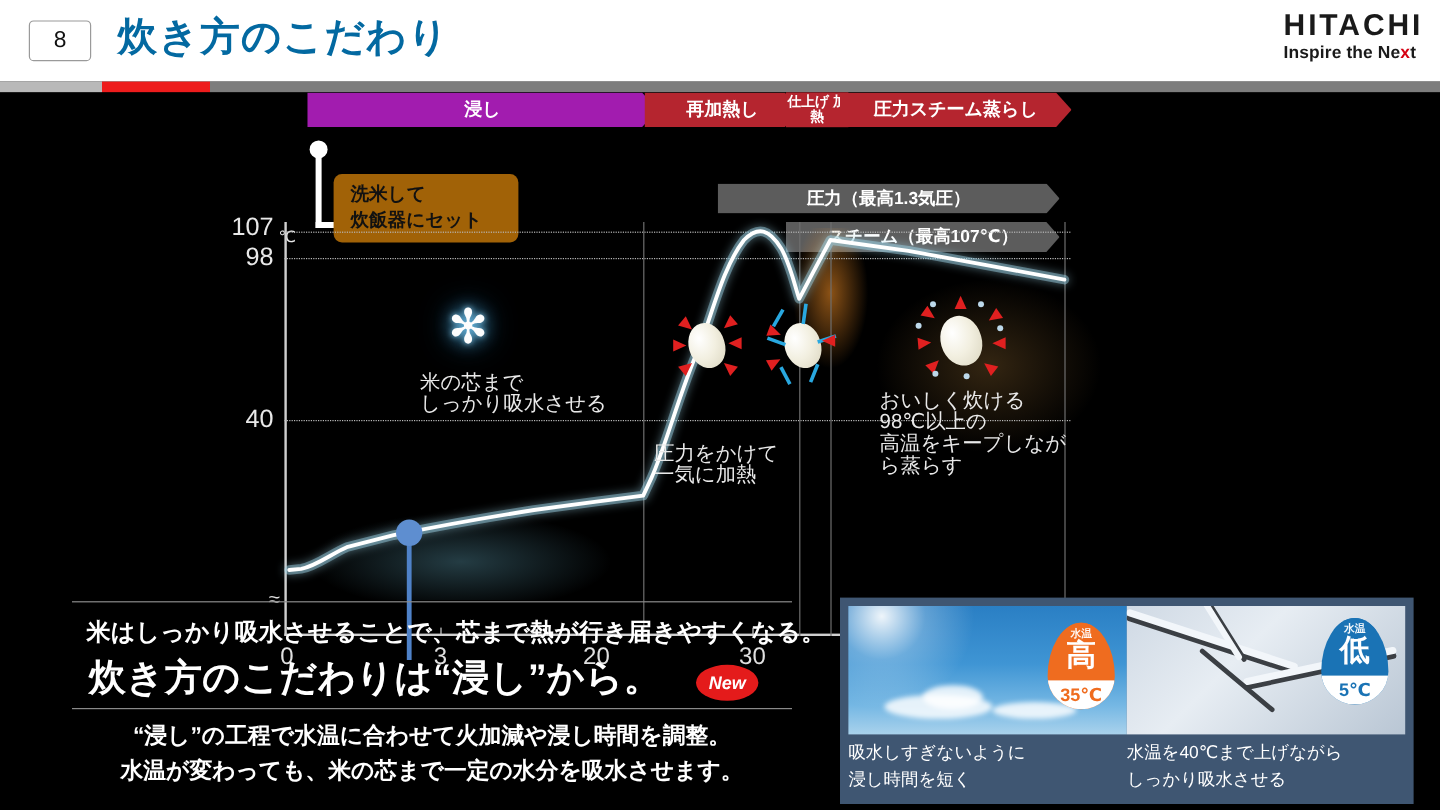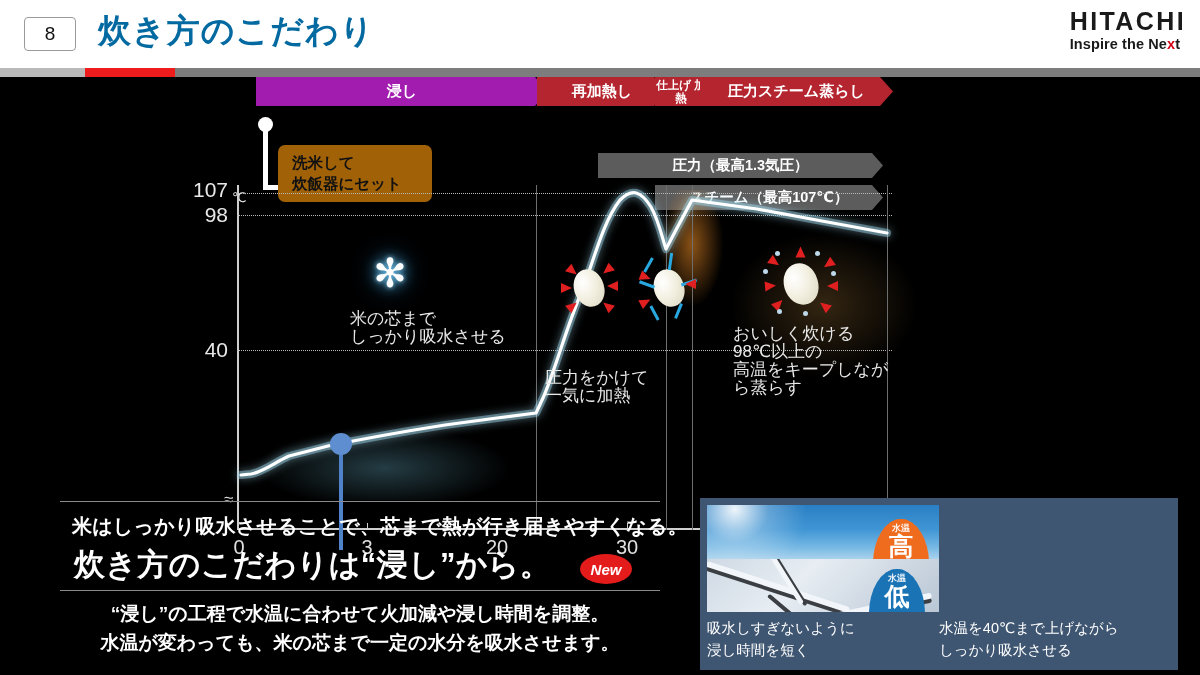--- a/index.html
+++ b/index.html
@@ -170,21 +170,21 @@
   .btxt-sub {
     position: absolute; color: #ffffff; font-size: 19px; font-weight: 700;
     line-height: 29px; white-space: pre-line; text-align: center;
   }
 
   
   .photo-panel {
     position: absolute; left: 700px; top: 498px; width: 478px; height: 172px;
     background: #3f5672; padding: 7px 7px 6px 7px;
   }
-  .photos { position: relative; width: 464px; height: 107px; display: flex; flex-direction: column; }
+  .photos { position: relative; width: 464px; height: 107px; display: flex; }
   .photo { position: relative; width: 232px; height: 107px; overflow: hidden; }
   .photo-sky {
     background:
       radial-gradient(circle at 12% 8%, rgba(255,255,255,0.92) 0%, rgba(255,255,255,0.25) 16%, rgba(255,255,255,0) 34%),
       linear-gradient(180deg, #2a7fc4 0%, #3f95d4 45%, #76b8e4 78%, #a9d2ec 100%);
   }
   .cloud {
     position: absolute; border-radius: 50%;
     background: rgba(255,255,255,0.82); filter: blur(2px);
   }

